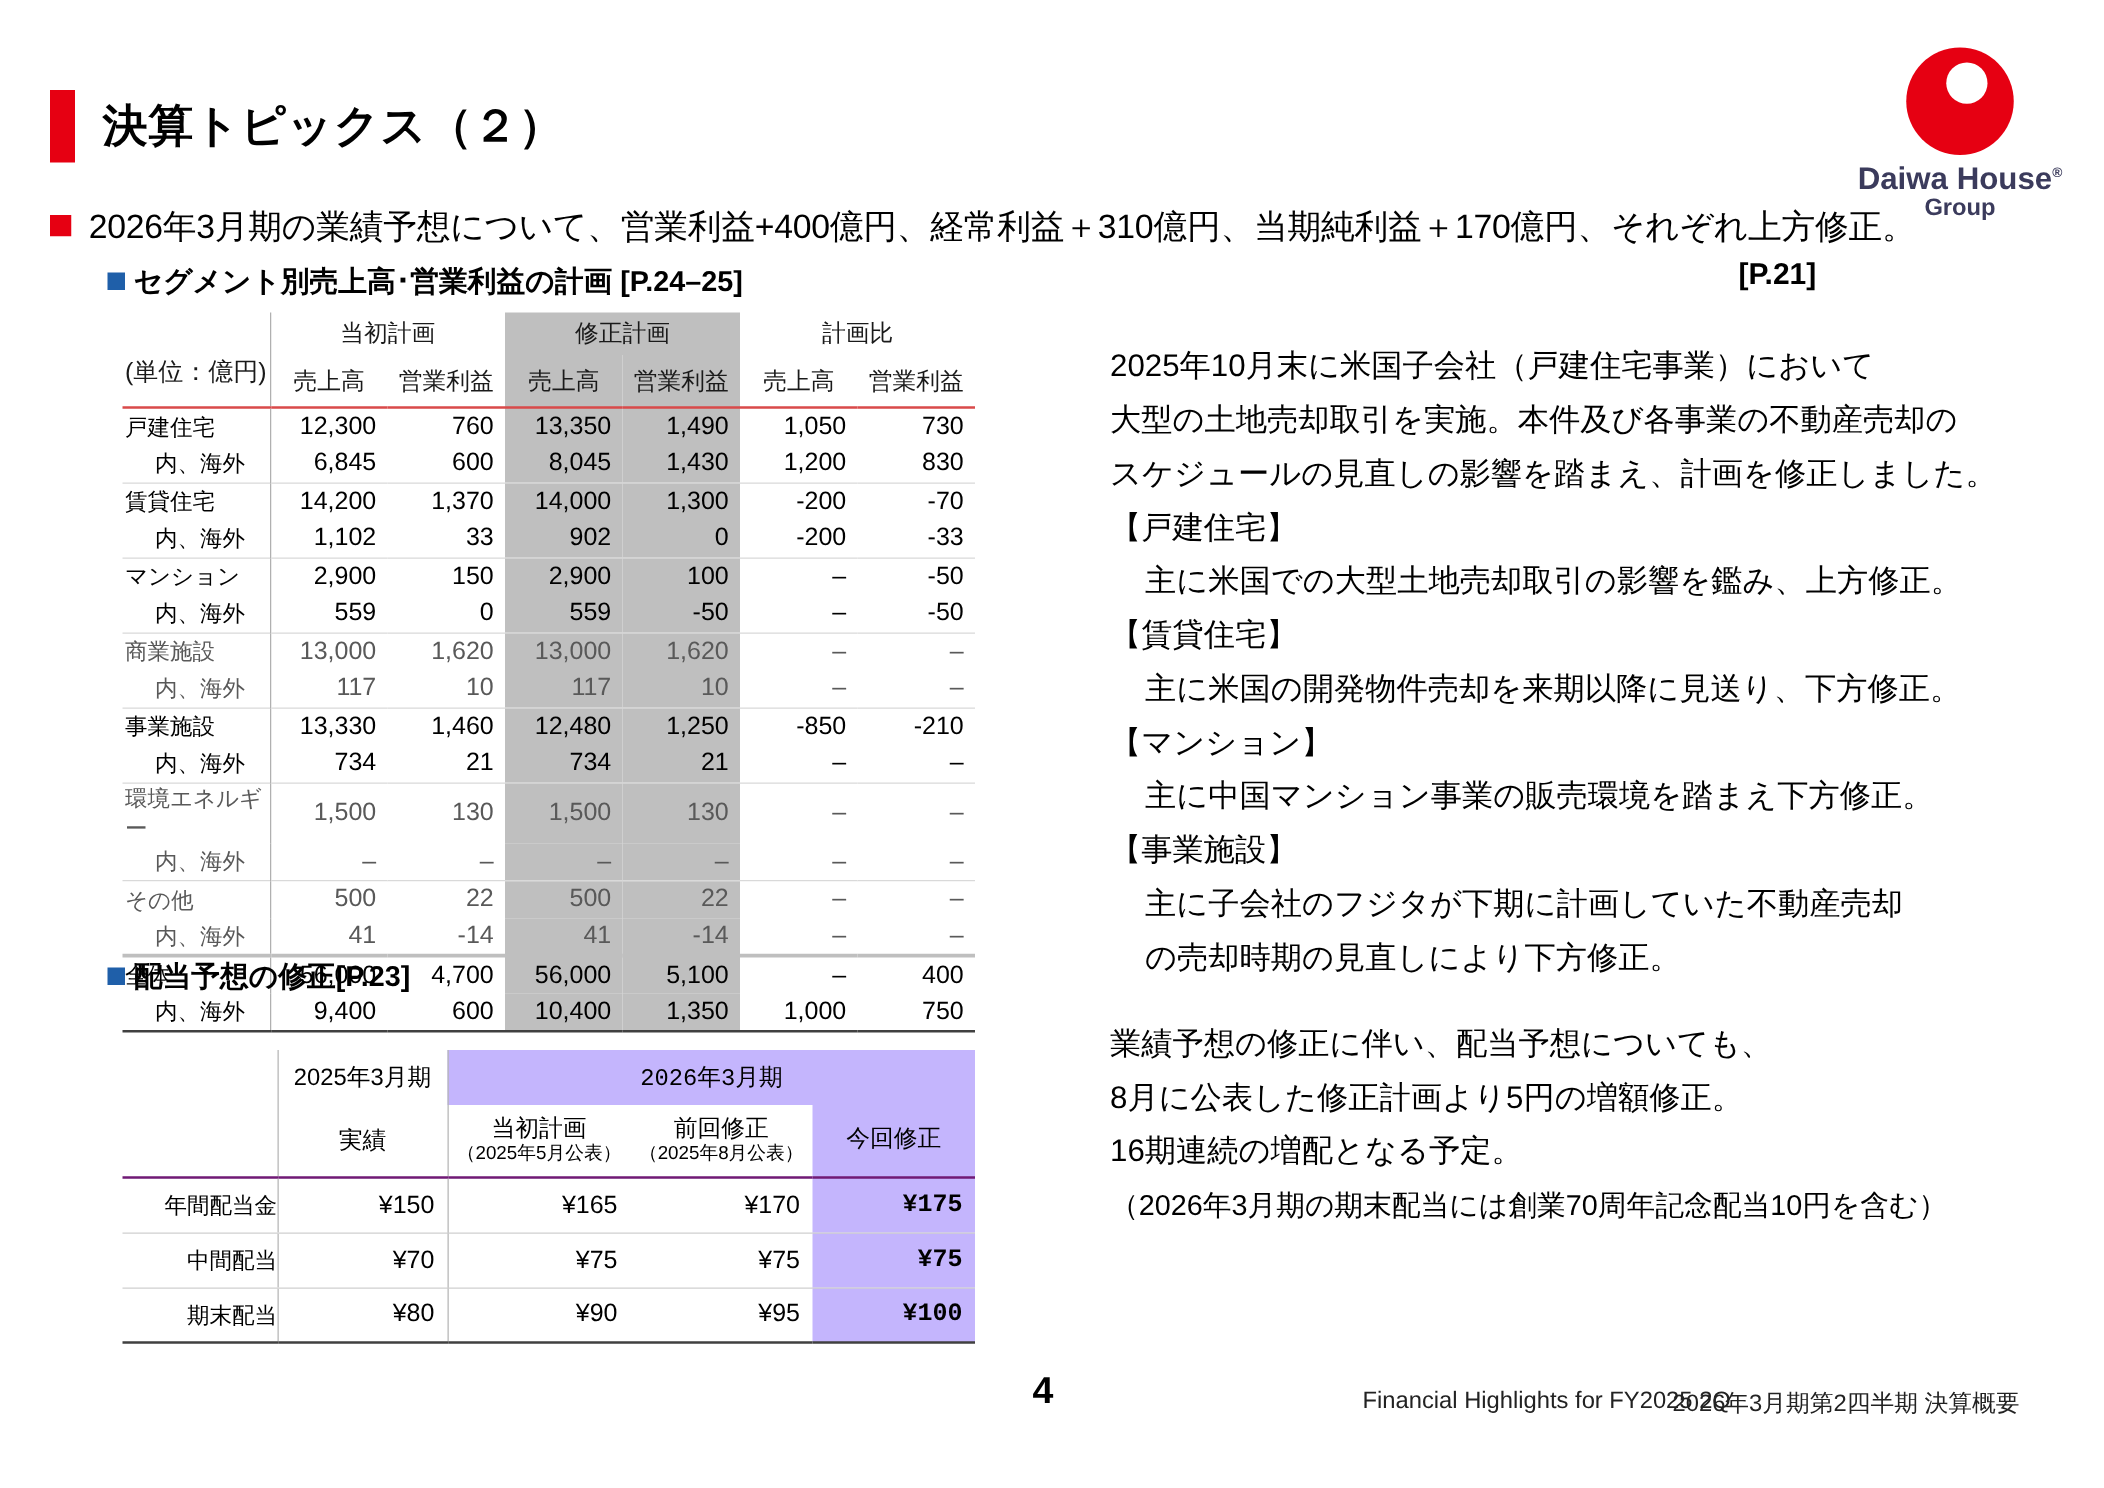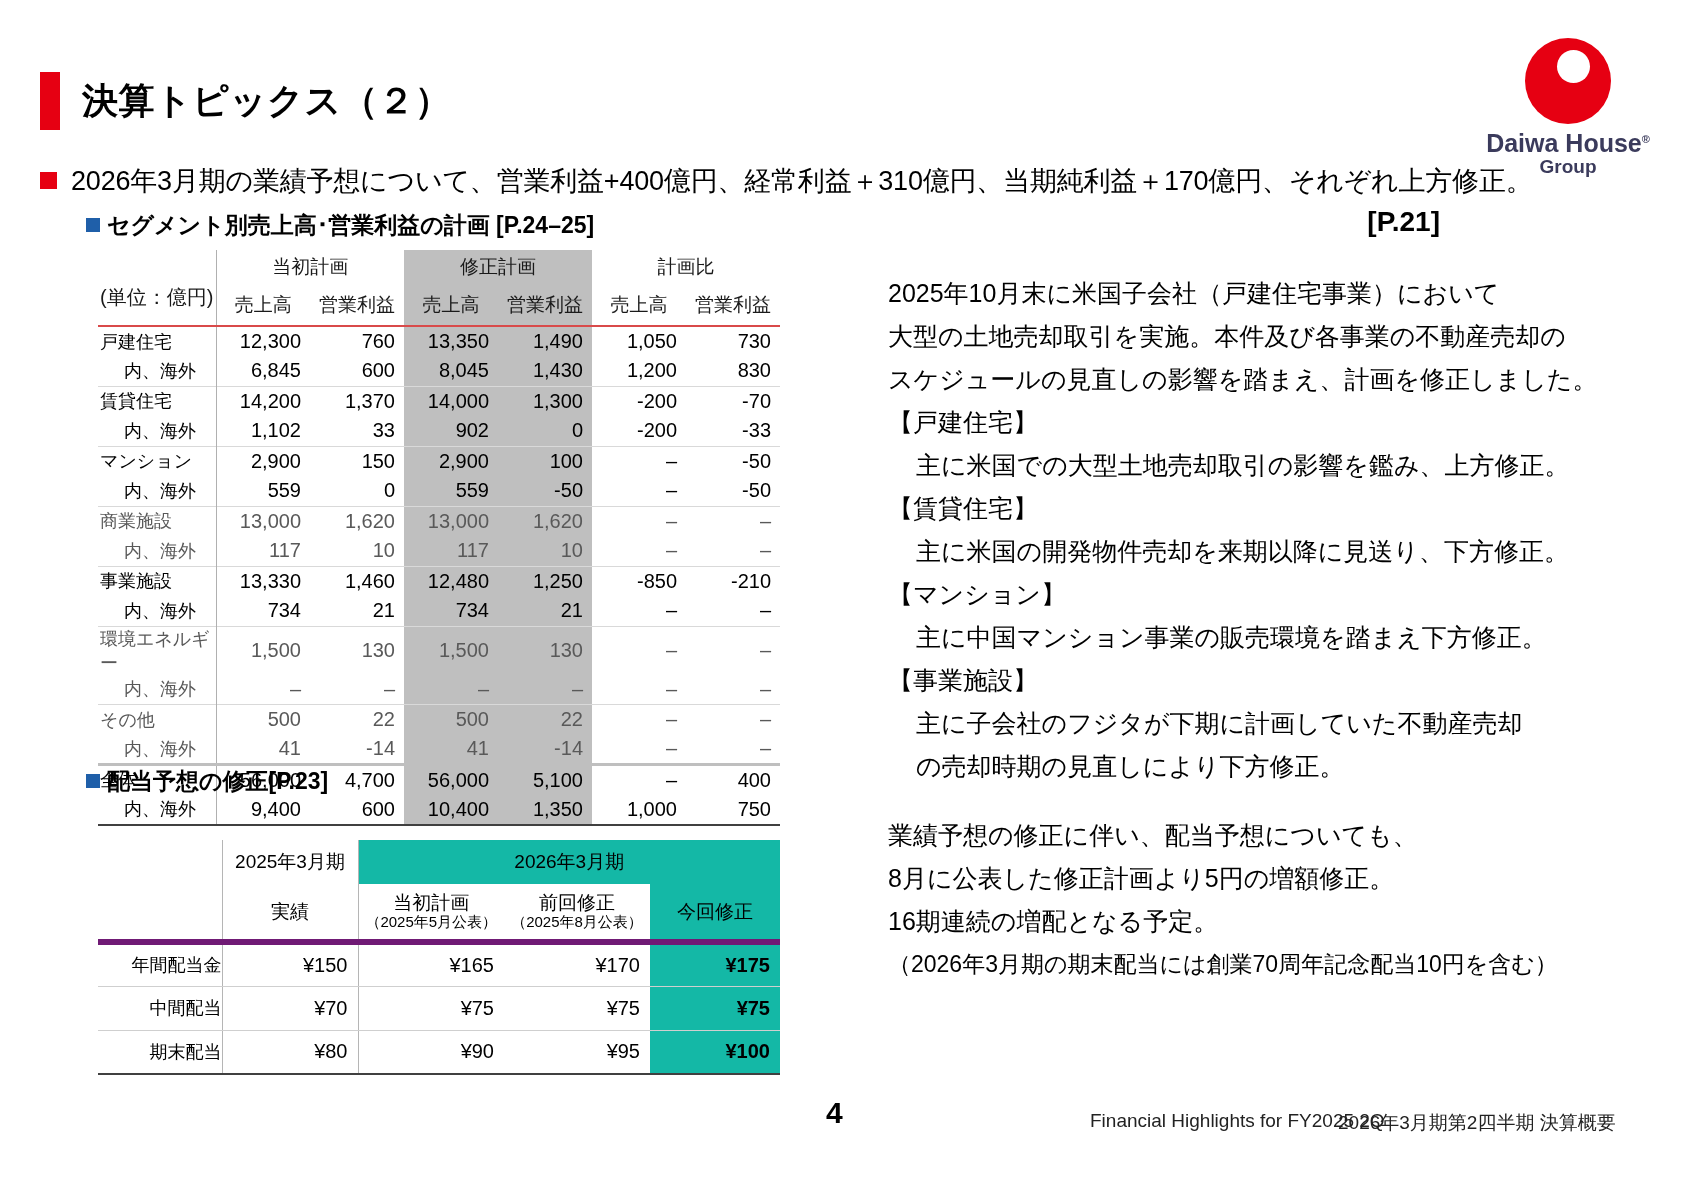--- a/index.html
+++ b/index.html
@@ -33,21 +33,21 @@
 
   
   .lead { position: absolute; left: 40px; top: 163px; display: flex; align-items: flex-start; }
   .sq-red { width: 17px; height: 17px; background: #e60012; margin: 9px 14px 0 0; flex: none; }
   .lead-text { font-size: 27px; font-weight: normal; letter-spacing: -0.2px; }
 
   .sub-head { position: absolute; left: 86px; top: 210px; display: flex; align-items: flex-start; }
   .sq-blue { width: 14px; height: 14px; background: #1f5fa9; margin: 8px 7px 0 0; flex: none; }
   .sub-head-text { font-size: 23px; font-weight: bold; }
 
-  .pref { position: absolute; right: 243px; top: 206px; font-size: 28px; font-weight: bold; }
+  .pref { position: absolute; right: 230px; top: 206px; font-size: 24px; font-weight: bold; }
 
   
   .seg-wrap { position: absolute; left: 98px; top: 250px; width: 682px; }
   table.seg { border-collapse: collapse; width: 682px; table-layout: fixed; }
   table.seg td, table.seg th { padding: 0; font-weight: normal; }
   .c-label { width: 118px; }
   .c-num   { width: 94px; }
 
   .seg .grouphead { height: 34px; font-size: 19px; text-align: center; color: #1a1a1a; }
   .seg .colhead   { height: 38px; font-size: 19px; text-align: center; color: #1a1a1a; }
@@ -75,23 +75,23 @@
   table.div { border-collapse: collapse; width: 682px; table-layout: fixed; }
   table.div td { padding: 0; font-size: 19px; }
   .d-c1 { width: 124px; } .d-c2 { width: 136px; }
   .d-c3 { width: 146px; } .d-c4 { width: 146px; } .d-c5 { width: 130px; }
 
   .div .h1 { height: 44px; text-align: center; font-size: 19px; }
   .div .h2 { height: 58px; text-align: center; font-size: 19px; line-height: 1.12; vertical-align: middle; }
   .div .h2 small { font-size: 15px; display: block; }
   .div tbody td { height: 44px; text-align: right; padding-right: 10px; font-size: 20px; }
   .div tbody td.lbl { text-align: right; padding-left: 6px; padding-right: 0; font-size: 18px; }
-  .div .shade2 { background: #14b8a6; }
+  .div .shade2 { background: #c4b5fd; font-family: Liberation Mono, monospace; }
   .div .bcol { border-left: 1px solid #b5b5b5; border-right: 1px solid #b5b5b5; }
-  .div .rline td { border-bottom: 6px solid #701a75; }
+  .div .rline td { border-bottom: 2px solid #701a75; }
   .div .gline td { border-bottom: 1px solid #cfcfcf; text-align: right; }
   .div .botline td { border-bottom: 2px solid #404040; }
   .div .bold { font-weight: bold; }
 
   
   .rtext { position: absolute; left: 888px; top: 272px; width: 760px; font-size: 25px; line-height: 43px; }
   .rtext .ln { white-space: nowrap; }
   .rtext .ind1 { padding-left: 28px; }
   .rtext .gap { height: 26px; }
   .rtext .small { font-size: 23px; }

